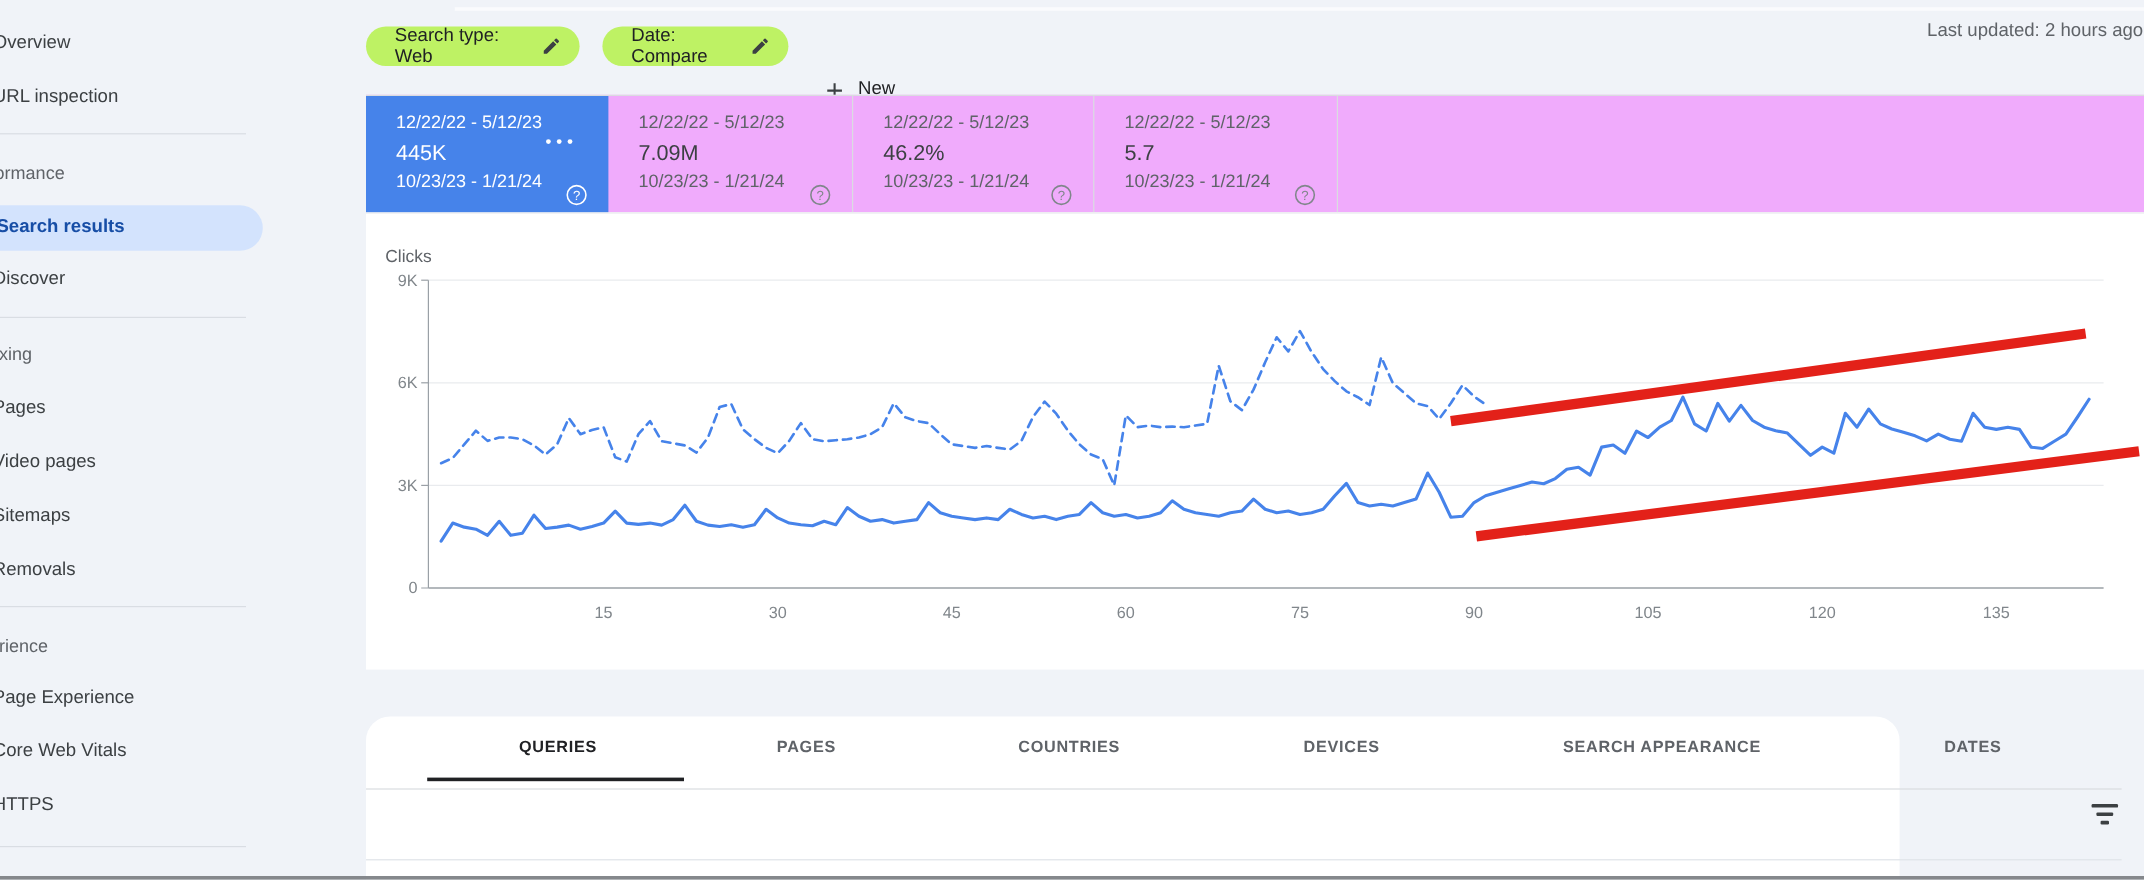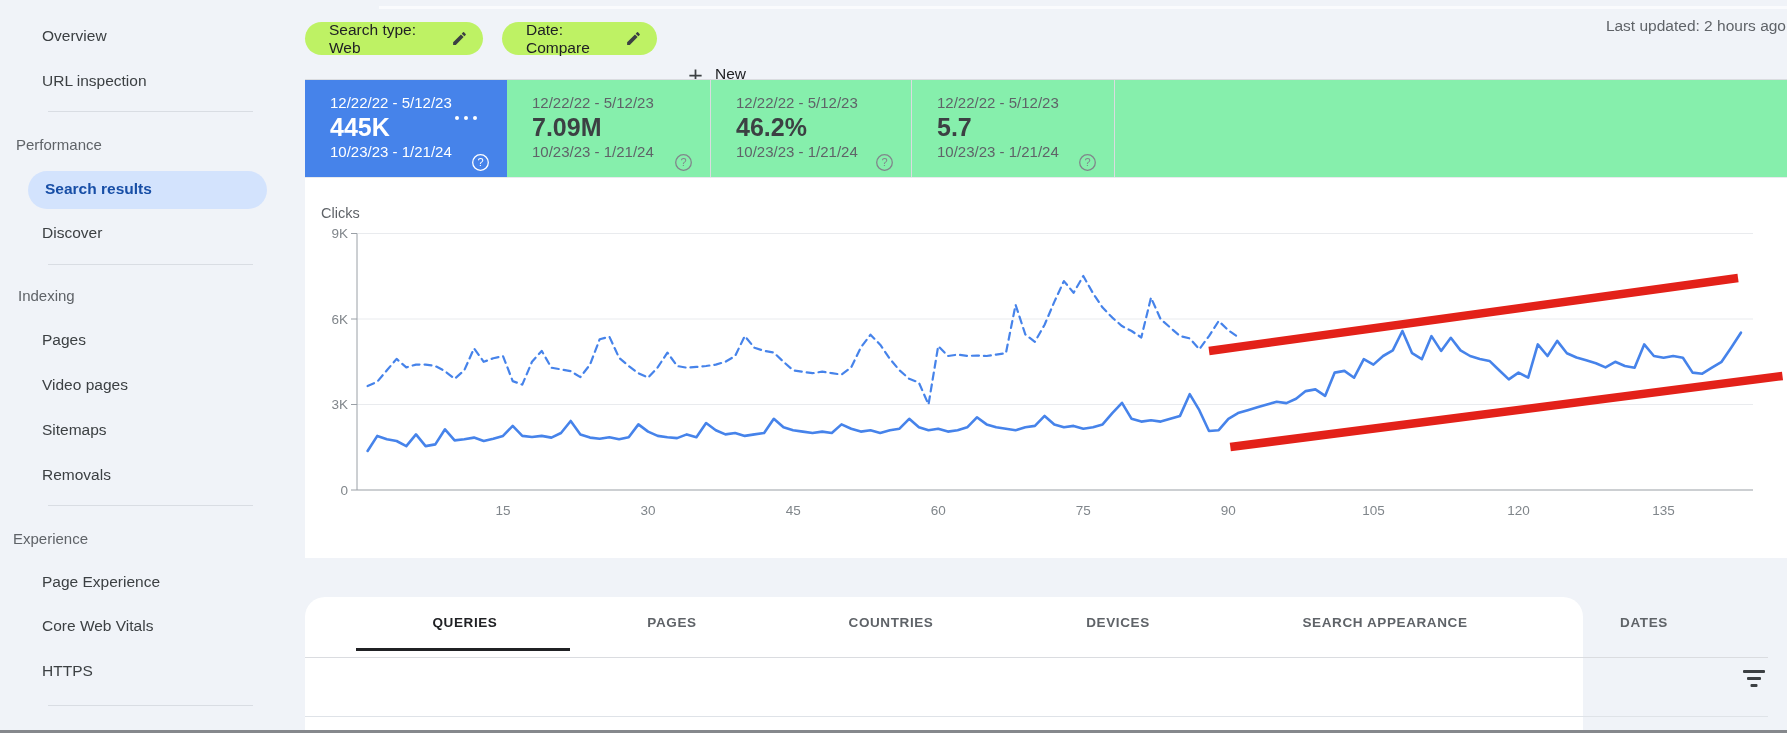--- a/index.html
+++ b/index.html
@@ -1,42 +1,42 @@
 <!DOCTYPE html>
 <html><head>
 <meta charset="utf-8">
 <style>
   html,body{margin:0;padding:0;}
   body{width:1787px;height:733px;overflow:hidden;position:relative;background:#f0f3f8;
        font-family:"Liberation Sans",sans-serif;color:#202124;}
   
-  .sidebar{position:absolute;left:0;top:0;width:304px;height:644px;background:#f0f3f8;margin-left:48px;}
+  .sidebar{position:absolute;left:0;top:0;width:304px;height:644px;background:#f0f3f8;}
   .snav{position:absolute;white-space:nowrap;font-size:15.5px;color:#3c4043;left:-6px;cursor:pointer;}
   .shead{position:absolute;white-space:nowrap;font-size:15px;color:#5f6368;}
   .sdiv{position:absolute;left:0;width:205px;height:1px;background:#d9dde3;}
   .pill{position:absolute;left:-20px;top:171px;width:239px;height:38px;background:#d3e3fd;border-radius:19px;}
   [data-name="sidebar-item-search-results"]{color:#174ea6;font-weight:bold;left:-3px;}
   [data-name="sidebar-section-performance"]{left:-32px;}
   [data-name="sidebar-section-indexing"]{left:-30px;}
   [data-name="sidebar-section-experience"]{left:-35px;}
   
   .topline{position:absolute;left:379px;top:6px;width:1408px;height:2.5px;background:#fafbfd;}
   .chip{position:absolute;top:22px;height:33px;border-radius:17px;background:#bef264;display:flex;
         align-items:center;gap:11px;padding:0 15px 0 24px;font-size:15.5px;color:#202124;cursor:pointer;box-sizing:border-box;}
   .chip svg{flex:0 0 auto;}
   .newbtn{position:absolute;left:685px;top:22px;height:33px;display:flex;align-items:flex-start;gap:9px;
           font-size:15.5px;color:#202124;cursor:pointer;margin-top:43px;}
   .lastupd{position:absolute;right:1px;top:17px;font-size:15.5px;color:#5f6368;}
   
-  .mstrip{position:absolute;left:305px;top:79px;width:1482px;height:98px;background:#86efac;
+  .mstrip{position:absolute;left:305px;top:79px;width:1482px;height:98px;background:#f0abfc;
           border-top:1px solid #dadce0;box-sizing:border-box;}
   .mdiv{position:absolute;top:0;width:1px;height:98px;background:#dadce0;}
   .mcard{position:absolute;top:0;height:98px;cursor:pointer;box-sizing:border-box;padding:13px 0 0 25px;}
   .mcard .d1,.mcard .d2{font-size:15px;color:#5f6368;line-height:19px;}
-  .mcard .val{font-size:25px;font-weight:bold;color:#3c4043;line-height:27px;margin:2px 0 1px 0;}
+  .mcard .val{font-size:18px;font-weight:normal;color:#3c4043;line-height:27px;margin:2px 0 1px 0;}
   .mcard.selected{background:#4683ea;}
   .mcard.selected .d1,.mcard.selected .d2,.mcard.selected .val{color:#fff;}
   .help{position:absolute;right:17px;bottom:6px;}
   .dots{position:absolute;left:150px;top:36px;display:flex;gap:5px;}
   .dots i{width:4px;height:4px;border-radius:50%;background:#fff;}
   
   .chartcard{position:absolute;left:305px;top:177px;width:1482px;height:381px;background:#fff;
              border-top:1px solid #e8eaed;box-sizing:border-box;}
   #chart-svg{position:absolute;left:0;top:0;}
   .ylab,.xlab{font-family:"Liberation Sans",sans-serif;font-size:13.5px;fill:#80868b;}

